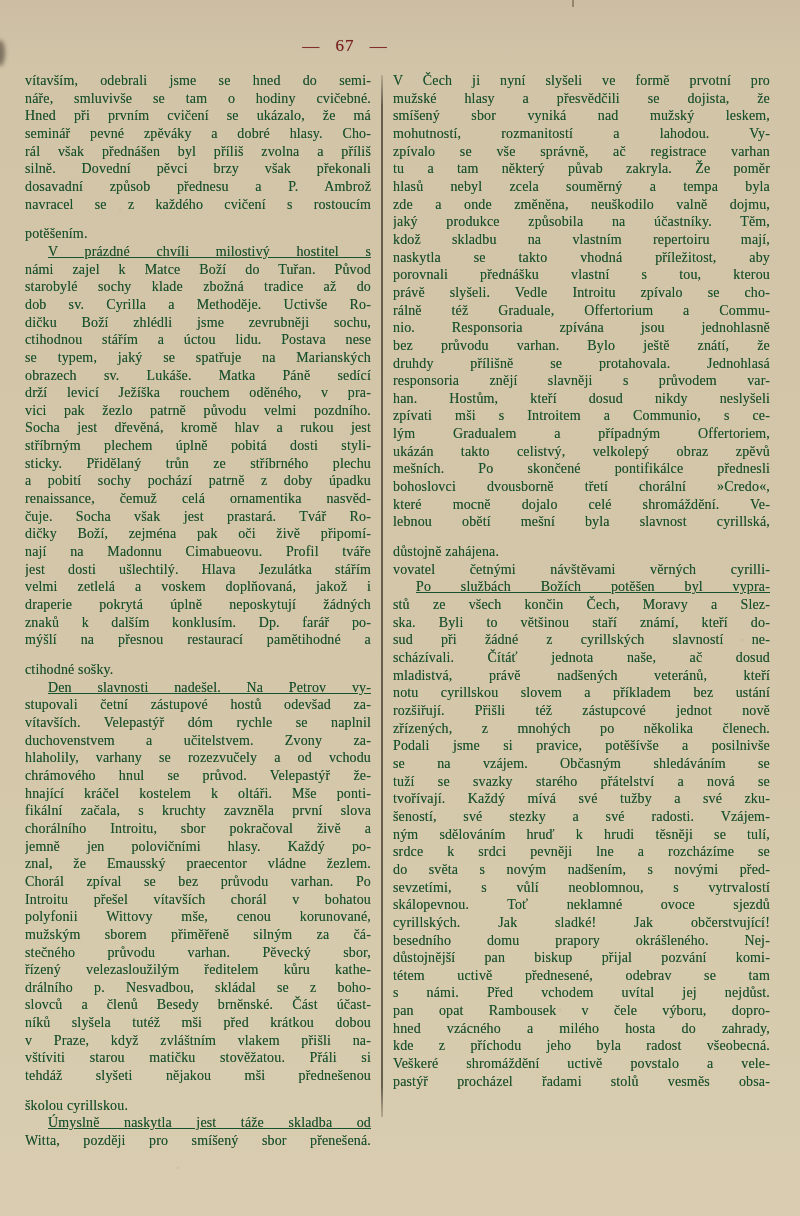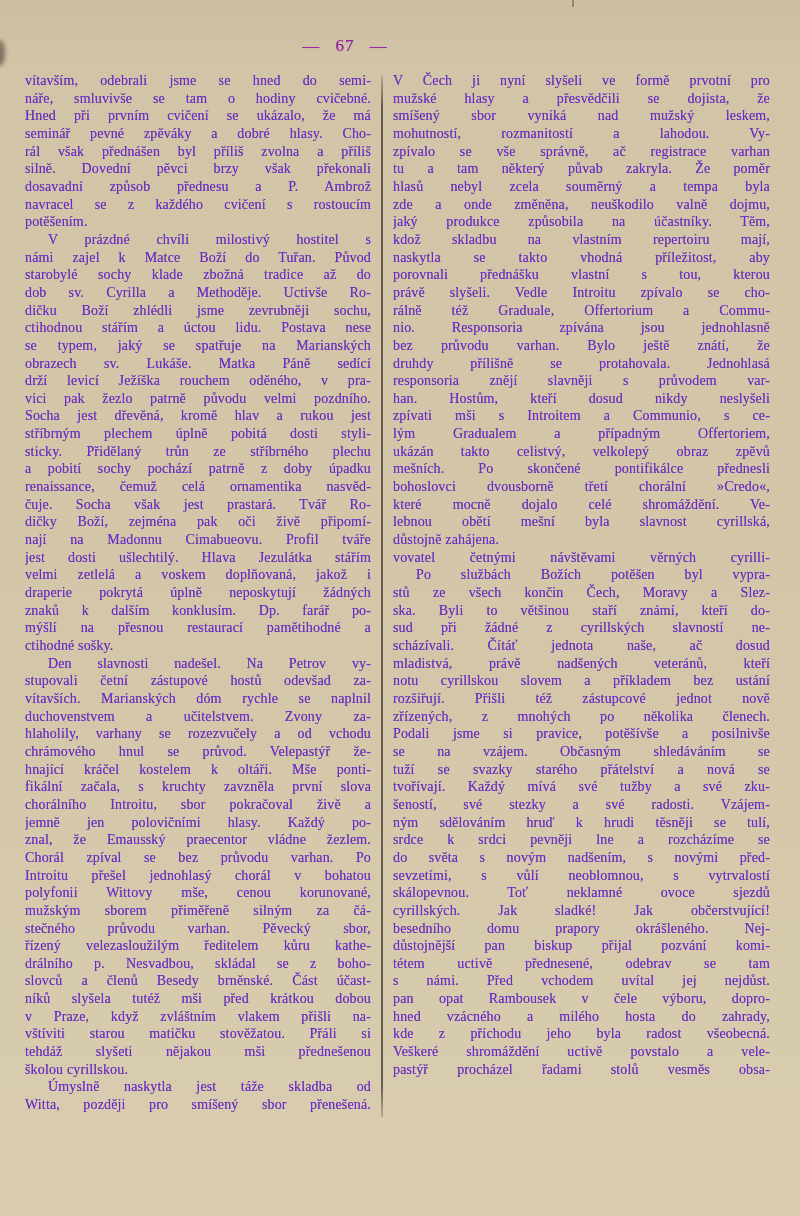--- a/index.html
+++ b/index.html
@@ -26,53 +26,53 @@
   }
   .top-tick {
     position: absolute; left: 572px; top: 0;
     width: 2px; height: 7px;
     background: rgba(80,68,52,.45); filter: blur(.5px);
   }
   .page-number {
     position: absolute; top: 36px; left: 345px;
     transform: translateX(-50%);
     font-size: 17px; letter-spacing: 1px; word-spacing: 10px;
-    color: #a21caf;
+    color: #7f1d1d;
     text-shadow: 0 0 .7px rgba(58,52,43,.55);
     white-space: nowrap;
   }
   .text-block {
     position: absolute; top: 72px; left: 25px;
     width: 745px;
     display: flex;
   }
   .col {
-    color: #6d28d9;
+    color: #14532d;
     font-size: 14px;
     letter-spacing: .15px;
     text-shadow: 0 0 .6px rgba(55,49,40,.5);
   }
   .col-left  { width: 346px; }
   .col-right { width: 377px; }
   .divider {
     width: 1.5px;
     background: linear-gradient(180deg, rgba(74,66,56,.2), rgba(74,66,56,.8) 3%, rgba(74,66,56,.8) 97%, rgba(74,66,56,.25));
     margin: 3px 10.2px 0 10.3px;
     height: 1042px;
   }
   .line {
     height: 17.66px;
     line-height: 17.66px;
     text-align: justify;
     text-align-last: justify;
     overflow: hidden;
     white-space: nowrap;
   }
-  .line.indent { padding-left: 23px; }
-  .line.para-end { text-align-last: left; }
+  .line.indent { padding-left: 23px; text-decoration: underline; }
+  .line.para-end { text-align-last: left; margin-top: 12px; }
 </style>
 </head>
 <body>
 
 <div class="page">
   <div class="edge-smudge"></div>
   <div class="top-tick"></div>
 
   <div class="page-number">— 67 —</div>
 
@@ -106,31 +106,31 @@
         <div class="line">dičky Boží, zejména pak oči živě připomí-</div>
         <div class="line">nají na Madonnu Cimabueovu. Profil tváře</div>
         <div class="line">jest dosti ušlechtilý. Hlava Jezulátka stářím</div>
         <div class="line">velmi zetlelá a voskem doplňovaná, jakož i</div>
         <div class="line">draperie pokrytá úplně neposkytují žádných</div>
         <div class="line">znaků k dalším konklusím. Dp. farář po-</div>
         <div class="line">mýšlí na přesnou restaurací pamětihodné a</div>
         <div class="line para-end">ctihodné sošky.</div>
         <div class="line indent">Den slavnosti nadešel. Na Petrov vy-</div>
         <div class="line">stupovali četní zástupové hostů odevšad za-</div>
-        <div class="line">vítavších. Marianských dóm rychle se naplnil</div>
+        <div class="line">vítavších. Velepastýř dóm rychle se naplnil</div>
         <div class="line">duchovenstvem a učitelstvem. Zvony za-</div>
         <div class="line">hlaholily, varhany se rozezvučely a od vchodu</div>
         <div class="line">chrámového hnul se průvod. Velepastýř že-</div>
         <div class="line">hnající kráčel kostelem k oltáři. Mše ponti-</div>
         <div class="line">fikální začala, s kruchty zavzněla první slova</div>
         <div class="line">chorálního Introitu, sbor pokračoval živě a</div>
         <div class="line">jemně jen polovičními hlasy. Každý po-</div>
         <div class="line">znal, že Emausský praecentor vládne žezlem.</div>
         <div class="line">Chorál zpíval se bez průvodu varhan. Po</div>
-        <div class="line">Introitu přešel jednohlasý chorál v bohatou</div>
+        <div class="line">Introitu přešel vítavších chorál v bohatou</div>
         <div class="line">polyfonii Wittovy mše, cenou korunované,</div>
         <div class="line">mužským sborem přiměřeně silným za čá-</div>
         <div class="line">stečného průvodu varhan. Pěvecký sbor,</div>
         <div class="line">řízený velezasloužilým ředitelem kůru kathe-</div>
         <div class="line">drálního p. Nesvadbou, skládal se z boho-</div>
         <div class="line">slovců a členů Besedy brněnské. Část účast-</div>
         <div class="line">níků slyšela tutéž mši před krátkou dobou</div>
         <div class="line">v Praze, když zvláštním vlakem přišli na-</div>
         <div class="line">vštíviti starou matičku stověžatou. Přáli si</div>
         <div class="line">tehdáž slyšeti nějakou mši přednešenou</div>

